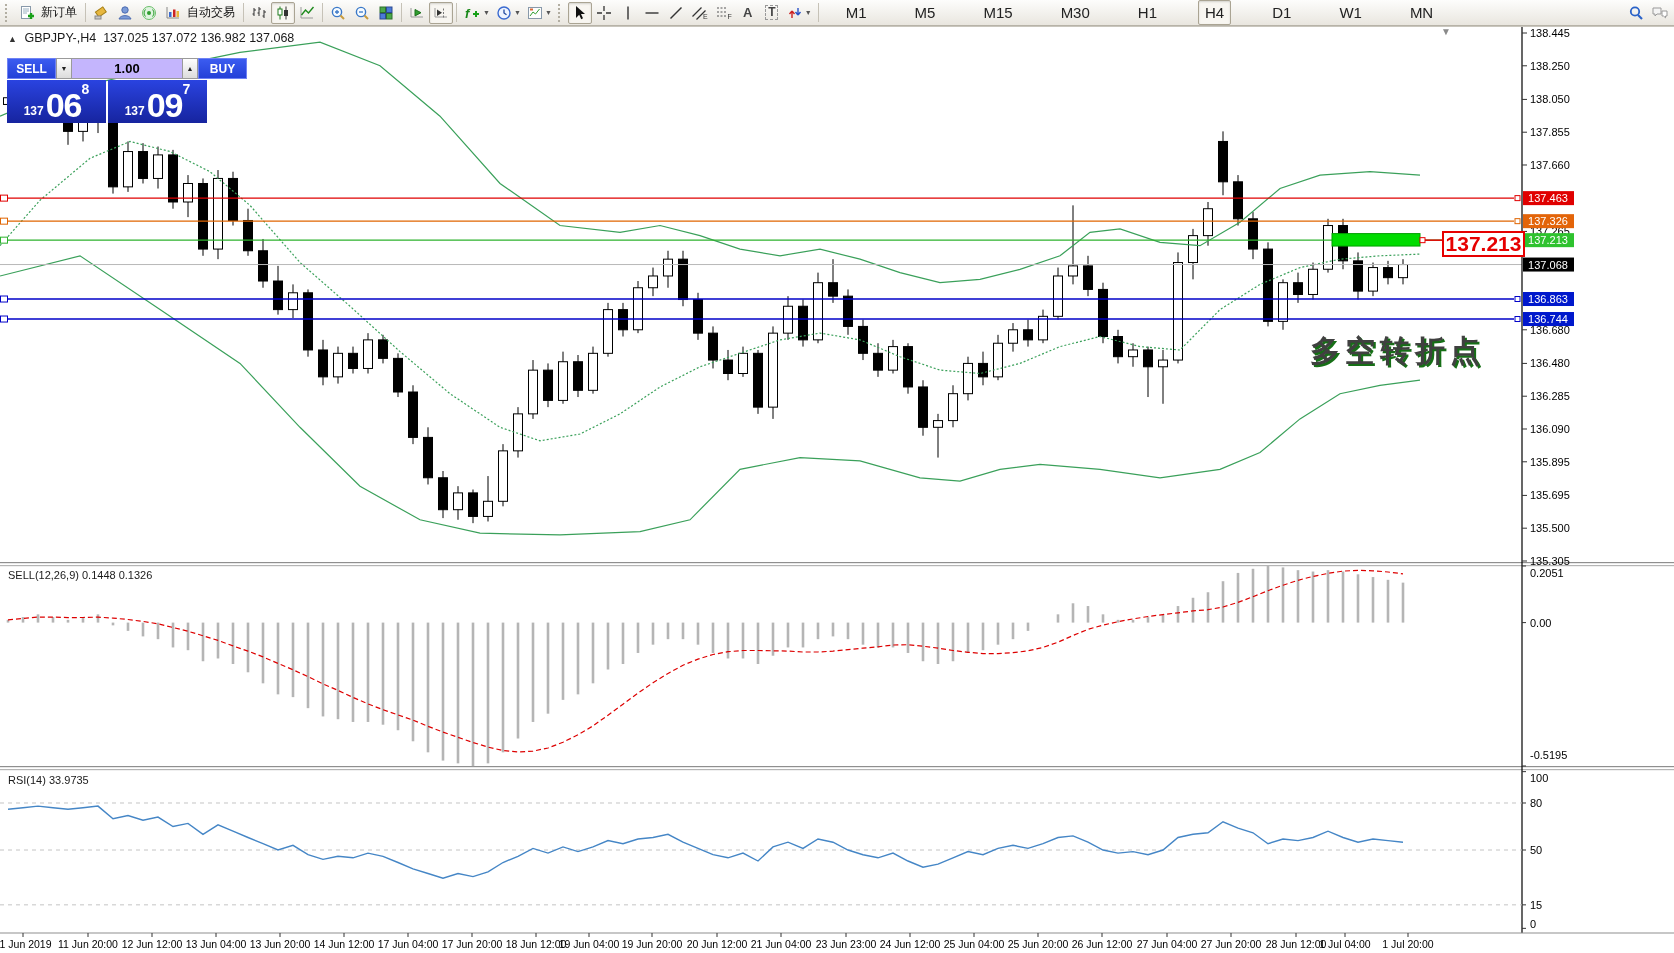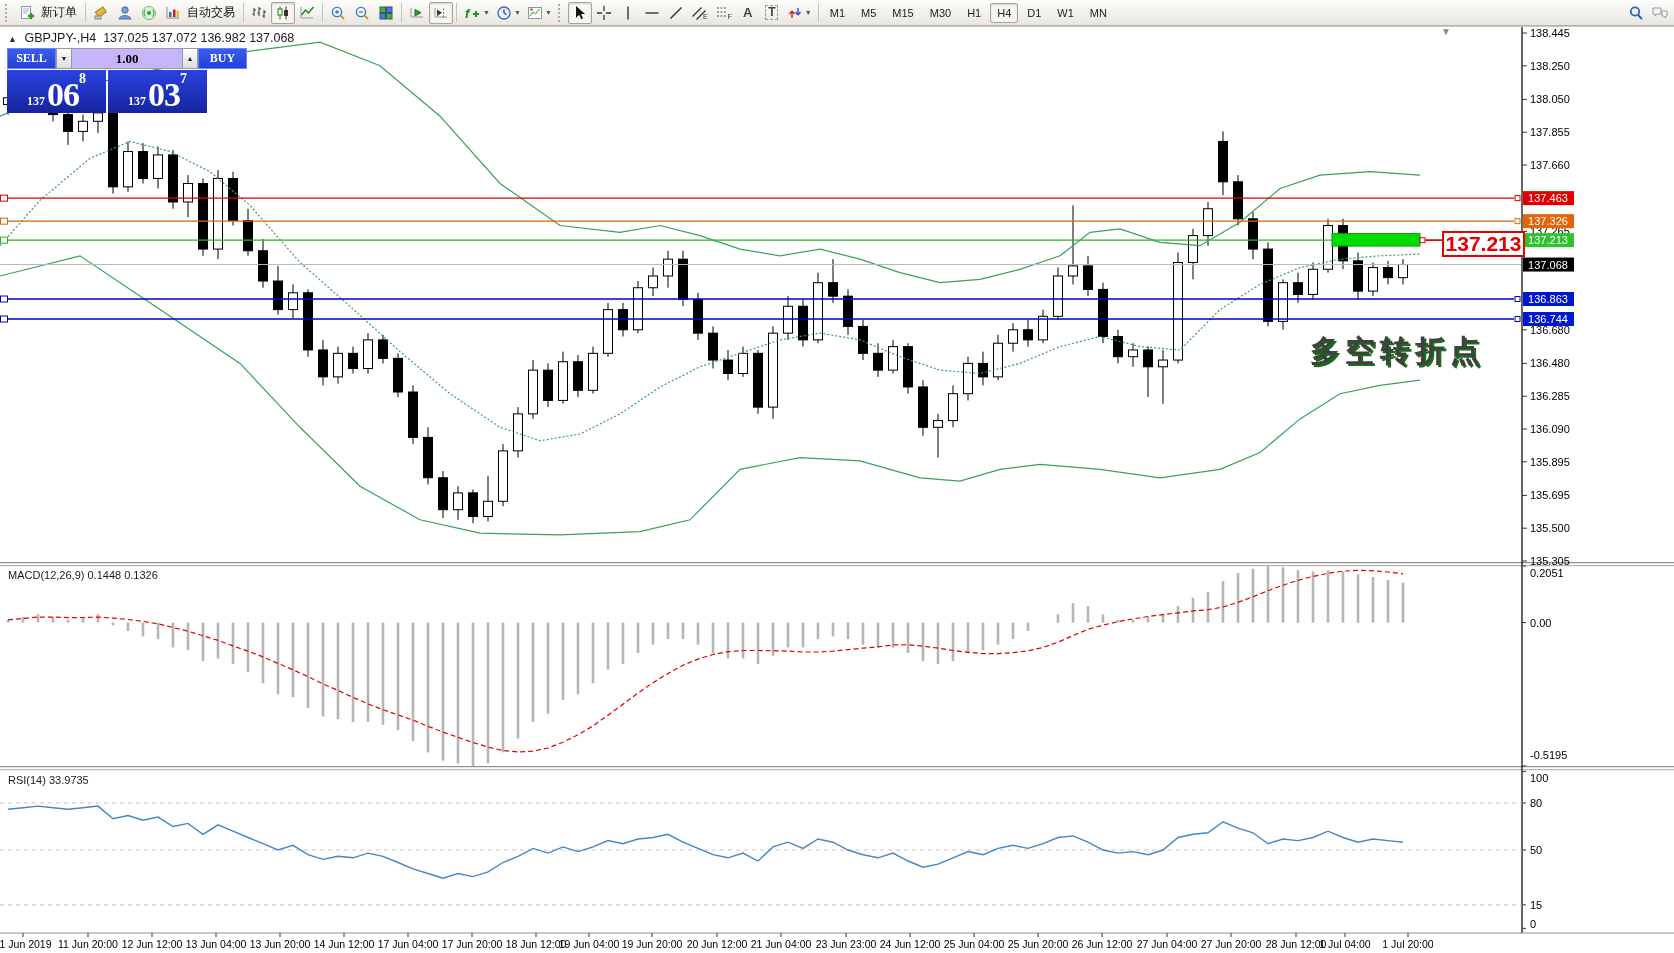--- a/index.html
+++ b/index.html
@@ -9,30 +9,30 @@
   .toolbar{position:absolute;top:0;left:0;width:1674px;height:26px;z-index:20;
            background:linear-gradient(#fdfdfc,#e9e6df);border-bottom:1px solid #b7b3a8;
            display:flex;align-items:center;padding:0 2px;box-sizing:border-box}
   .grip{width:5px;height:18px;margin:0 3px;border-left:2px dotted #b2aea2}
   .sep{width:1px;height:19px;background:#c6c2b7;margin:0 3px}
   .tbtn{height:22px;min-width:24px;display:flex;align-items:center;justify-content:center;
         border:1px solid transparent;border-radius:2px;box-sizing:border-box;padding:0 2px;color:#333}
   .tbtn.pressed{background:#f8f6f1;border-color:#aaa493;box-shadow:inset 0 1px 2px rgba(0,0,0,.15)}
   .tlabel{font-size:12px;color:#111;margin:0 5px 0 2px;white-space:nowrap}
   .dd{font-size:7px;color:#555;margin-left:2px}
-  .tf{font-size:11px;color:#222;padding:3px 6px;border:1px solid transparent;border-radius:2px;margin:0 1px}
+  .tf{font-size:15px;color:#222;padding:3px 6px;border:1px solid transparent;border-radius:2px;margin:0 17px}
   .tf.active{background:#f8f6f1;border-color:#aaa493;box-shadow:inset 0 1px 2px rgba(0,0,0,.15)}
   .spacer{flex:1}
   .glyph{font-size:12px;font-weight:bold;color:#666}
   
   #cv{position:absolute;left:0;top:0;z-index:1}
   .chart-title{position:absolute;left:8px;top:31px;z-index:5;font-size:12.5px;color:#1a1a1a;white-space:nowrap}
   .chart-title .tri{font-size:9px;margin-right:4px;color:#333}
   
-  .tpanel{position:absolute;left:7px;top:48px;width:240px;z-index:6;font-family:Liberation Serif, serif}
+  .tpanel{position:absolute;left:7px;top:58px;width:240px;z-index:6;font-family:Liberation Sans, sans-serif}
   .trow1{display:flex;height:21px}
   .btn-trade{width:49px;background:linear-gradient(#3b5cf0,#2440d8);border:1px solid #6f82f4;color:#fff;
              font-size:12px;font-weight:bold;display:flex;align-items:center;justify-content:center;box-sizing:border-box}
   .spin{width:16px;background:linear-gradient(#fefefe,#dcdcdc);border:1px solid #9a9a9a;display:flex;
         align-items:center;justify-content:center;font-size:7px;color:#222;box-sizing:border-box}
   .vol{flex:1;background:#c4b5fd;border:1px solid #9a9a9a;border-left:none;border-right:none;
        display:flex;align-items:center;justify-content:center;font-size:13px;font-weight:bold;color:#000}
   .trow2{display:flex;height:43px;margin-top:1px}
   .pblock{width:99px;background:linear-gradient(#2a43e0,#16249f);color:#fff;display:flex;align-items:flex-end;
           justify-content:center;padding-bottom:3px;box-sizing:border-box}
@@ -714,28 +714,28 @@
     <div class="btn-trade">BUY</div>
   </div>
   <div class="trow2">
     <div class="pblock left">
       <span class="p-small">137</span>
       <span class="p-big">06</span>
       <span class="p-sup">8</span>
     </div>
     <div class="pblock">
       <span class="p-small">137</span>
-      <span class="p-big">03</span>
+      <span class="p-big">09</span>
       <span class="p-sup">7</span>
     </div>
   </div>
 </div>
 
 <div class="ind-label" style="left:8px;top:569px">
-  <span>MACD(12,26,9)</span>
+  <span>SELL(12,26,9)</span>
   <span>0.1448 0.1326</span>
 </div>
 <div class="ind-label" style="left:8px;top:774px">
   <span>RSI(14)</span>
   <span>33.9735</span>
 </div>
 
 <div class="price-callout">137.213</div>
 <div class="cn-note">多空转折点</div>
 <div class="scroll-marker">▼</div>

